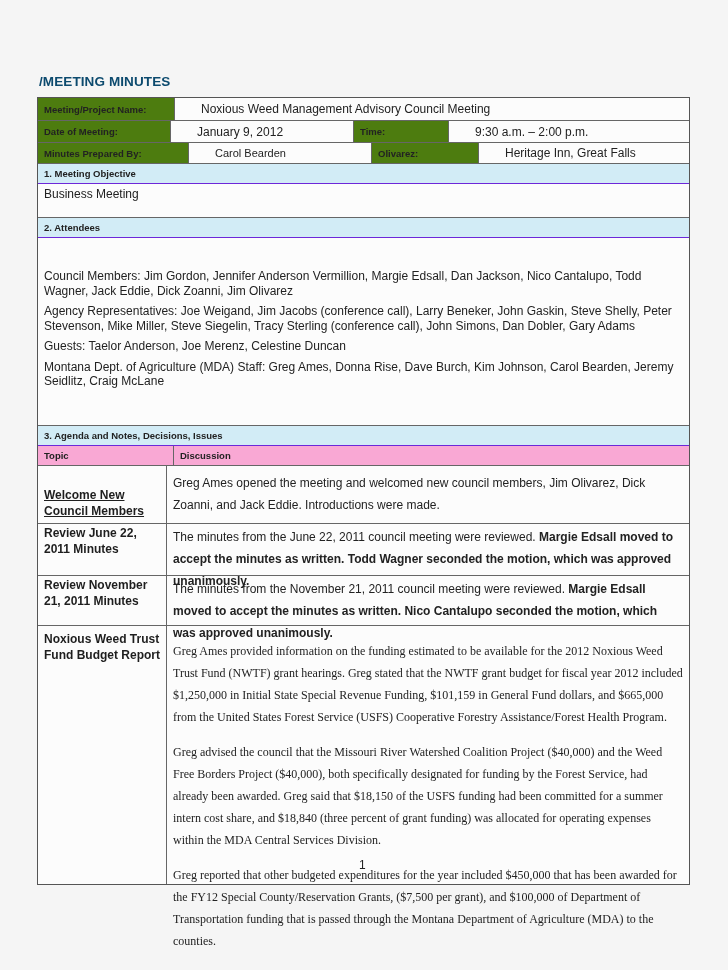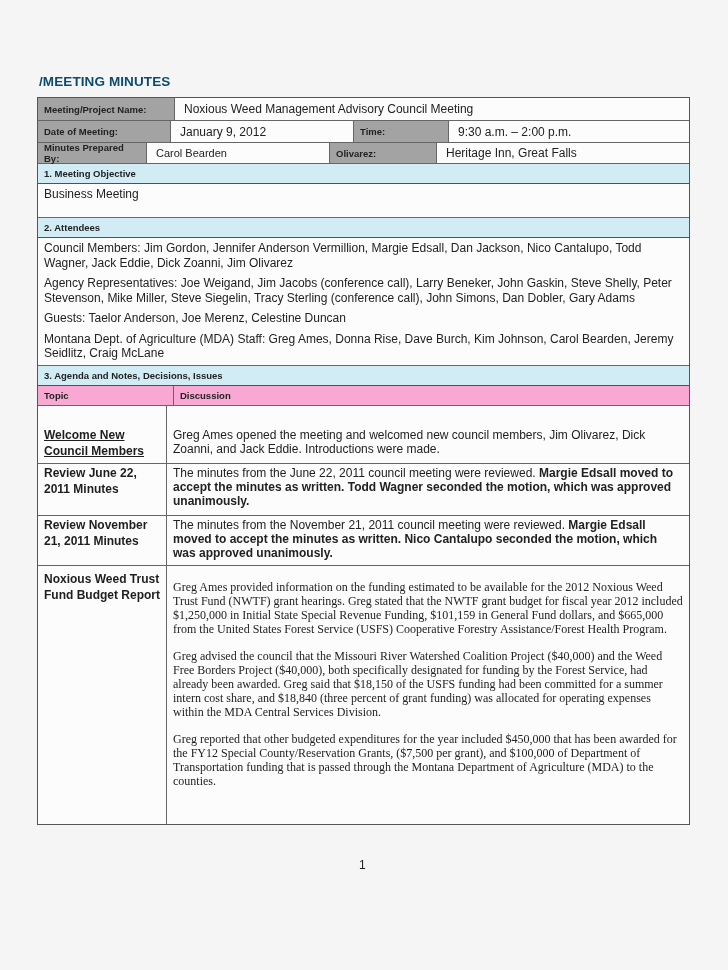--- a/index.html
+++ b/index.html
@@ -19,44 +19,44 @@
   .sheet {
     position: absolute; left: 37px; top: 97px; width: 653px;
     border: 1.5px solid #555;
     box-sizing: border-box;
     background: #fcfcfc;
   }
   .row { display: flex; border-bottom: 1px solid #666; box-sizing: border-box; }
   .row:last-child { border-bottom: none; }
   .cell { box-sizing: border-box; padding: 2px 6px; }
   .lbl {
-    background: #a3a3a3; font-weight: bold; font-size: 9.5px;
+    background: #4d7c0f; font-weight: bold; font-size: 9.5px;
     display: flex; align-items: center;
     border-right: 1px solid #666;
   }
-  .val { font-size: 12px; display: flex; align-items: center; padding-left: 9px; background: #fcfcfc; }
+  .val { font-size: 12px; display: flex; align-items: center; padding-left: 26px; background: #fcfcfc; }
   .val.br { border-right: 1px solid #666; }
   .sec-head {
     background: #d2ecf6; font-size: 9.5px; font-weight: bold;
     height: 20px; display: flex; align-items: center; padding-left: 6px;
     border-bottom: 1px solid #6d28d9; box-sizing: border-box;
   }
   .sec-body { font-size: 12px; padding: 3px 6px 0 6px; box-sizing: border-box; border-bottom: 1px solid #666; line-height: 14.5px; }
   .sec-body p { margin: 0 0 6px 0; }
   .th {
     background: #f9a8d4; font-weight: bold; font-size: 9.5px;
     display: flex; align-items: center; padding-left: 6px;
   }
   .topic {
     width: 129px; border-right: 1px solid #666;
     font-weight: bold; font-size: 12px; line-height: 15.5px;
     padding: 2px 6px; box-sizing: border-box; color: #1e1e1e;
   }
   .disc {
-    flex: 1; font-size: 12px; line-height: 14px;
+    flex: 1; font-size: 12px; line-height: 22px;
     padding: 2px 6px 0 6px; box-sizing: border-box;
   }
   .disc p { margin: 13px 0 13px 0; font-family: Liberation Serif, serif; }
   .disc b { font-weight: bold; }
   .page-num {
     position: absolute; left: 359px; top: 858px; font-size: 12px; color: #222;
   }
 </style>
 </head>
 <body>
@@ -69,33 +69,33 @@
     <div class="cell lbl" style="width:137px;">Meeting/Project Name:</div>
     <div class="cell val" style="flex:1;">Noxious Weed Management Advisory Council Meeting</div>
   </div>
   <div class="row" style="height:22px;">
     <div class="cell lbl" style="width:133px;">Date of Meeting:</div>
     <div class="cell val br" style="width:183px;">January 9, 2012</div>
     <div class="cell lbl" style="width:95px;">Time:</div>
     <div class="cell val" style="flex:1;">9:30 a.m. – 2:00 p.m.</div>
   </div>
   <div class="row" style="height:21px;">
-    <div class="cell lbl" style="width:109px;">Minutes Prepared By:</div>
+    <div class="cell lbl" style="width:151px;">Minutes Prepared By:</div>
     <div class="cell val br" style="width:183px; font-size:11px;">Carol Bearden</div>
     <div class="cell lbl" style="width:107px;">Olivarez:</div>
     <div class="cell val" style="flex:1;">Heritage Inn, Great Falls</div>
   </div>
 
   <div class="sec-head">1. Meeting Objective</div>
   <div class="sec-body" style="height:34px;">
     <p>Business Meeting</p>
   </div>
 
   <div class="sec-head">2. Attendees</div>
-  <div class="sec-body" style="height:128px;">
+  <div class="sec-body" style="height:160px;margin-top:28px;">
     <p>Council Members:  Jim Gordon, Jennifer Anderson Vermillion, Margie Edsall, Dan Jackson, Nico Cantalupo, Todd Wagner, Jack Eddie, Dick Zoanni, Jim Olivarez</p>
     <p>Agency Representatives:  Joe Weigand, Jim Jacobs (conference call), Larry Beneker, John Gaskin, Steve Shelly, Peter Stevenson, Mike Miller, Steve Siegelin, Tracy Sterling (conference call), John Simons, Dan Dobler, Gary Adams</p>
     <p>Guests: Taelor Anderson, Joe Merenz, Celestine Duncan</p>
     <p>Montana Dept. of Agriculture (MDA) Staff:  Greg Ames, Donna Rise, Dave Burch, Kim Johnson, Carol Bearden, Jeremy Seidlitz, Craig McLane</p>
   </div>
 
   <div class="sec-head">3. Agenda and Notes, Decisions, Issues</div>
   <div class="row" style="height:20px;">
     <div class="th" style="width:129px; border-right:1px solid #666;">Topic</div>
     <div class="th" style="flex:1;">Discussion</div>

